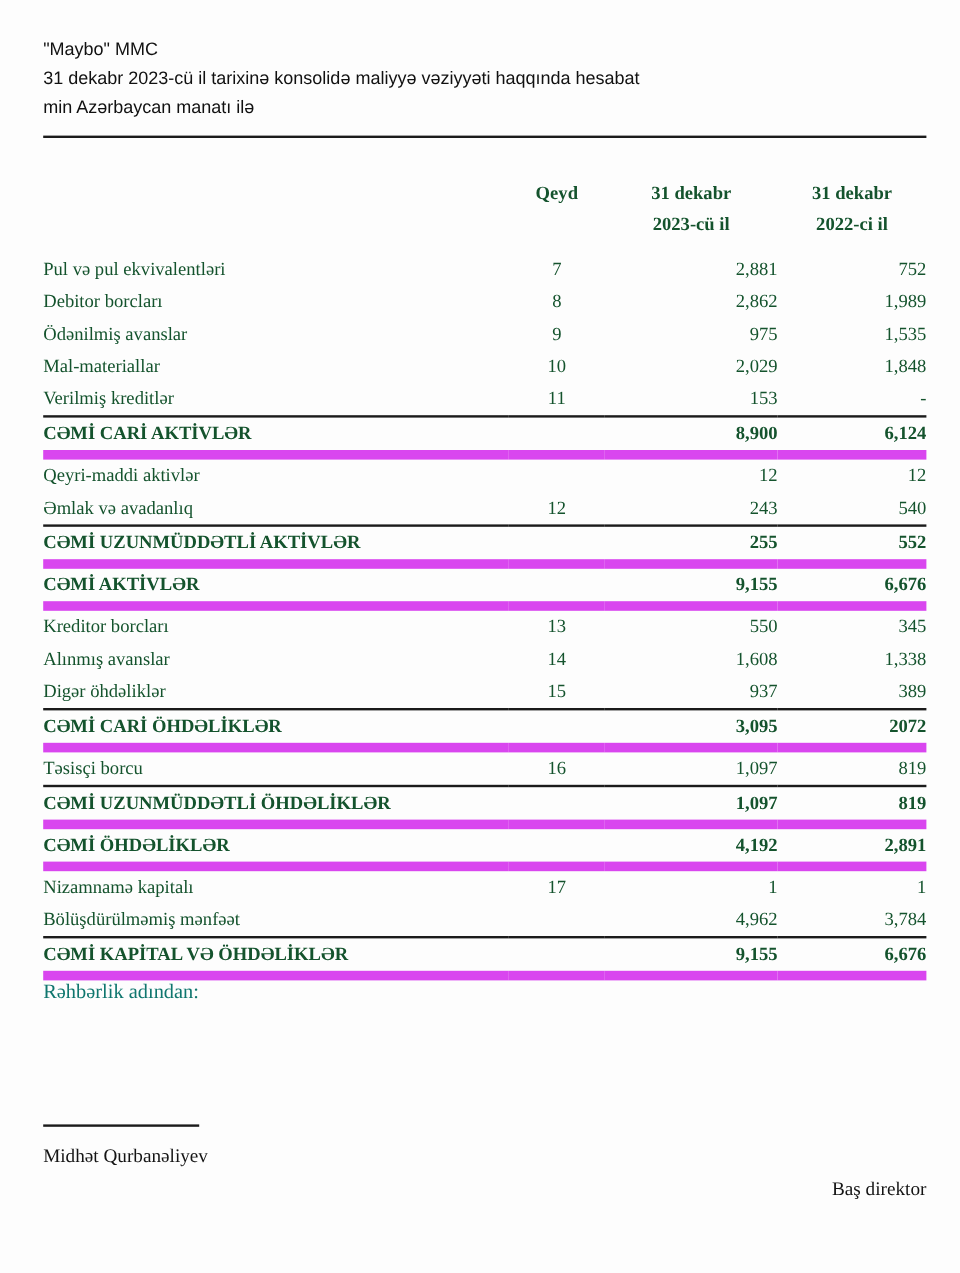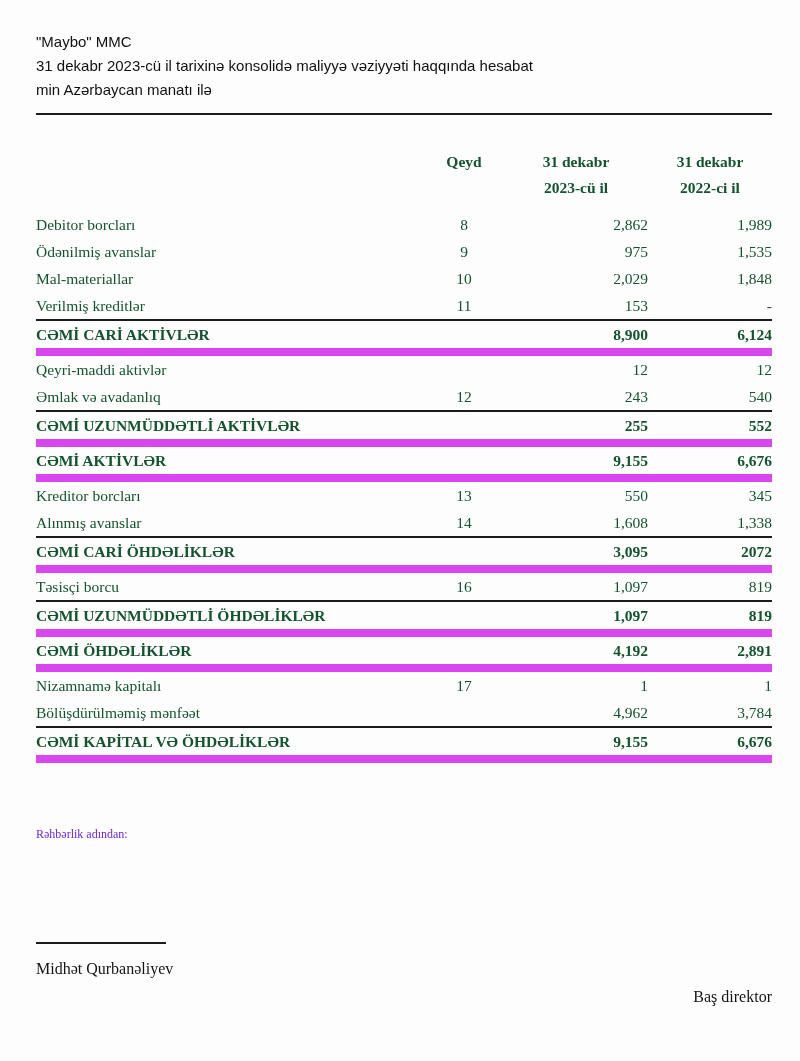--- a/index.html
+++ b/index.html
@@ -48,21 +48,21 @@
   .td-qeyd  { text-align: center; }
   .td-num   { text-align: right; padding-right: 6px; }
   .td-num2  { text-align: right; padding-right: 2px; }
   tr.total td {
     font-weight: bold;
     border-top: 2px solid #1b1b1b;
     border-bottom: 8px solid #d946ef;
   }
 
   
-  .sig-heading { font-size: 12px; margin-top: 64px; color: #6d28d9; }
+  .sig-heading { font-size: 17px; color: #0f766e; }
   .sig-line {
     border: none;
     border-top: 2px solid #1b1b1b;
     width: 130px;
     margin: 100px 0 0 0;
   }
   .signer-name { font-size: 16px; margin-top: 16px; }
   .signer-title { font-size: 16px; margin-top: 10px; text-align: right; }
 </style>
 </head>
@@ -94,20 +94,26 @@
       </tr>
       <tr class="h2">
         <th></th>
         <th></th>
         <th class="th-y2023">2023-cü il</th>
         <th class="th-y2022">2022-ci il</th>
       </tr>
     </thead>
     <tbody id="table-body">
         <tr>
+          <td class="td-label">Pul və pul ekvivalentləri</td>
+          <td class="td-qeyd">7</td>
+          <td class="td-num">2,881</td>
+          <td class="td-num2">752</td>
+        </tr>
+        <tr>
           <td class="td-label">Debitor borcları</td>
           <td class="td-qeyd">8</td>
           <td class="td-num">2,862</td>
           <td class="td-num2">1,989</td>
         </tr>
         <tr>
           <td class="td-label">Ödənilmiş avanslar</td>
           <td class="td-qeyd">9</td>
           <td class="td-num">975</td>
           <td class="td-num2">1,535</td>
@@ -158,20 +164,26 @@
           <td class="td-label">Kreditor borcları</td>
           <td class="td-qeyd">13</td>
           <td class="td-num">550</td>
           <td class="td-num2">345</td>
         </tr>
         <tr>
           <td class="td-label">Alınmış avanslar</td>
           <td class="td-qeyd">14</td>
           <td class="td-num">1,608</td>
           <td class="td-num2">1,338</td>
+        </tr>
+        <tr>
+          <td class="td-label">Digər öhdəliklər</td>
+          <td class="td-qeyd">15</td>
+          <td class="td-num">937</td>
+          <td class="td-num2">389</td>
         </tr>
         <tr class="total">
           <td class="td-label">CƏMİ CARİ ÖHDƏLİKLƏR</td>
           <td class="td-qeyd"></td>
           <td class="td-num">3,095</td>
           <td class="td-num2">2072</td>
         </tr>
         <tr>
           <td class="td-label">Təsisçi borcu</td>
           <td class="td-qeyd">16</td>

